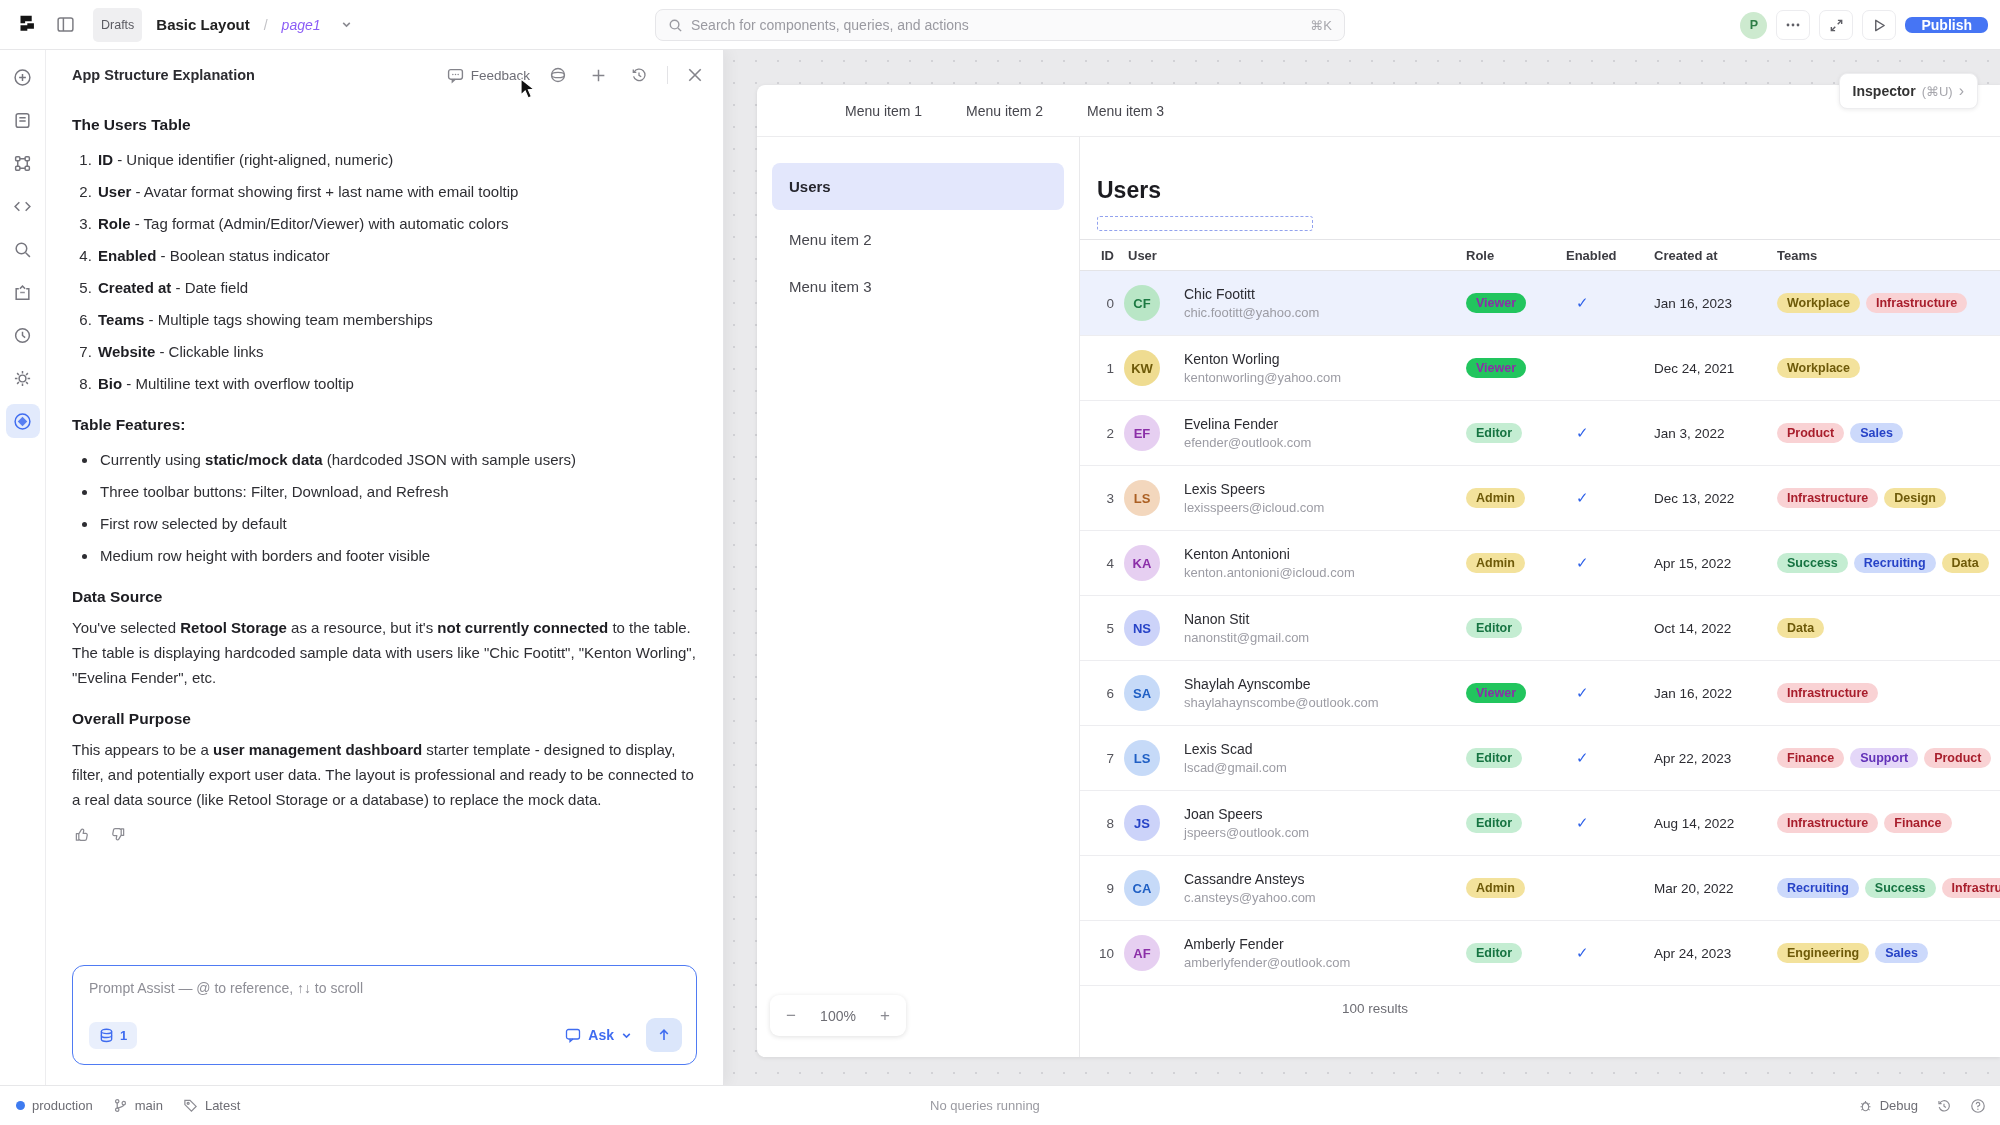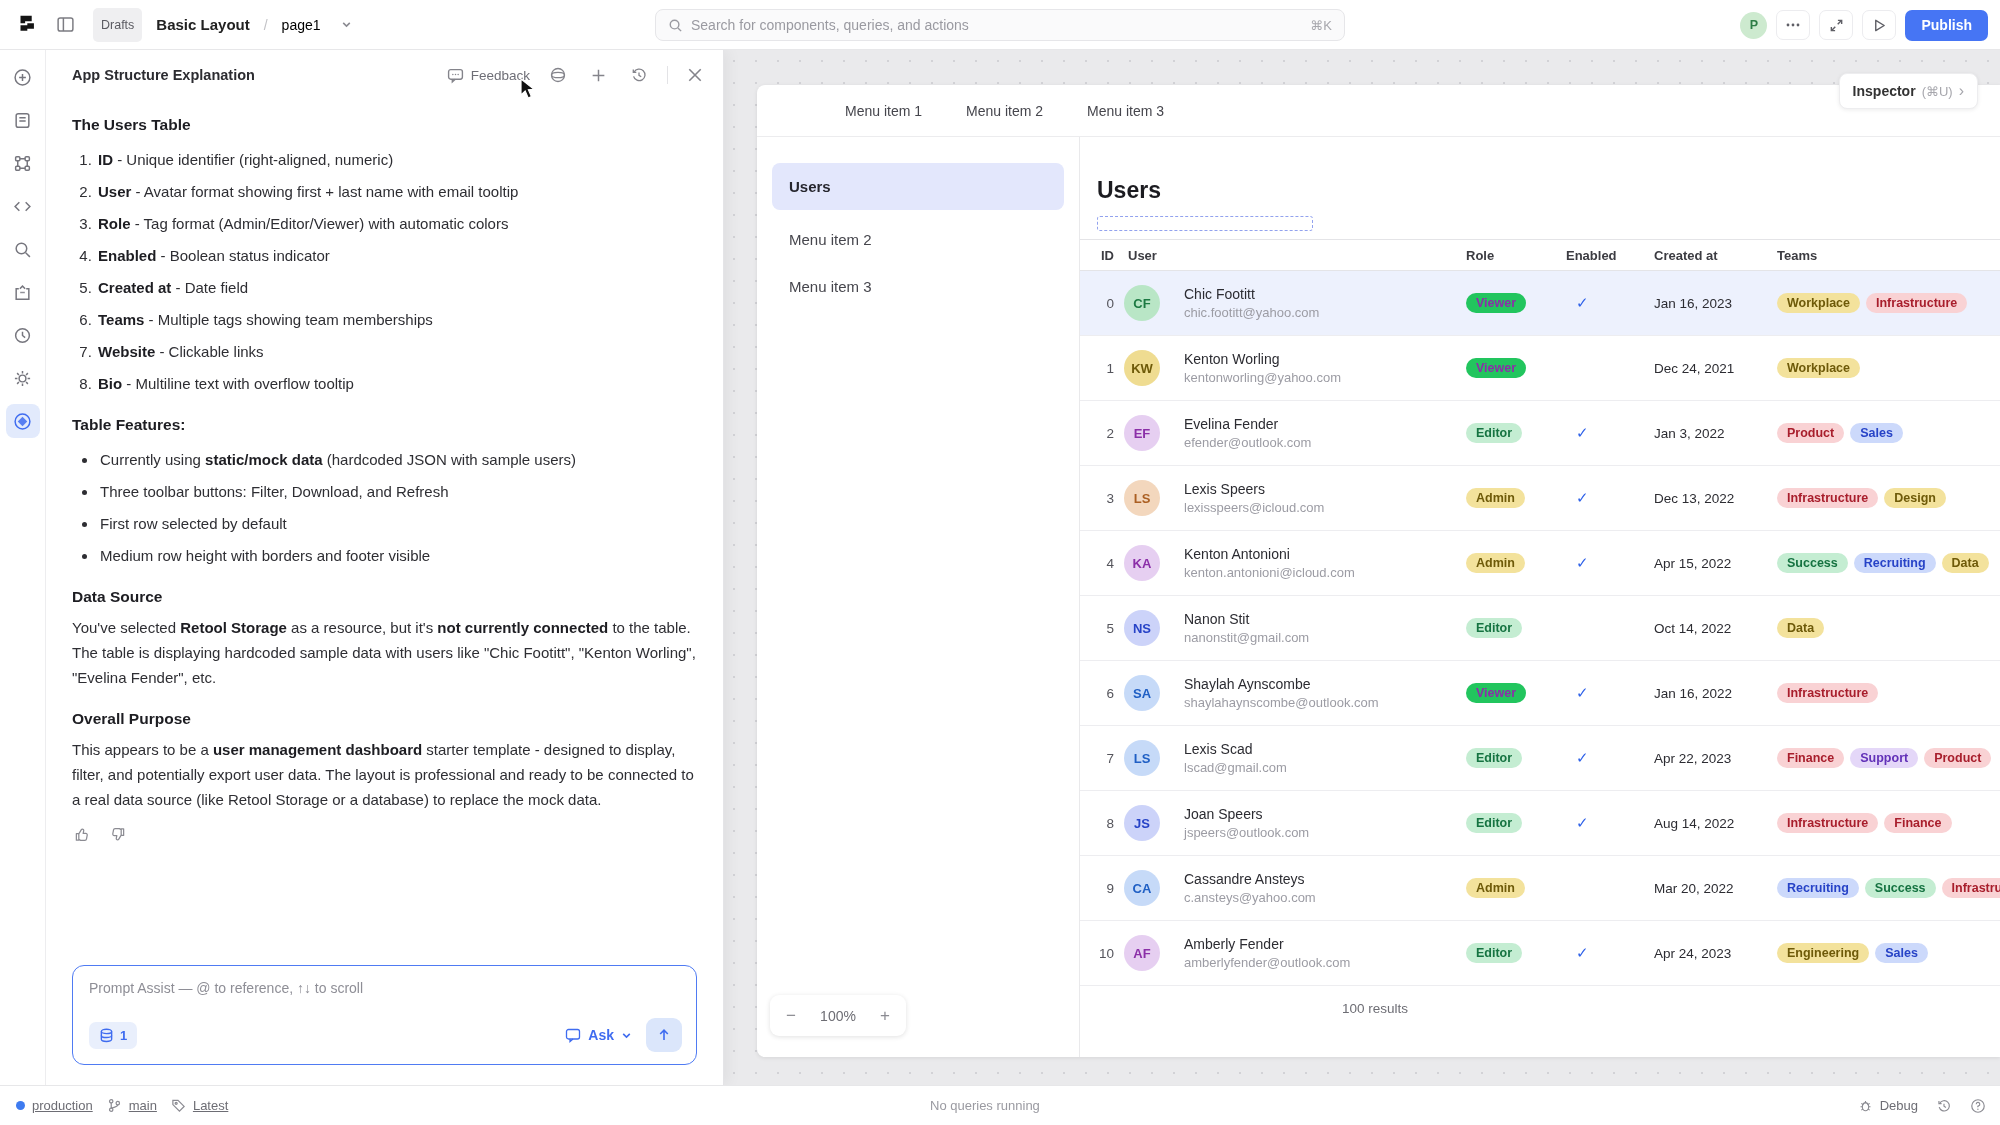--- a/index.html
+++ b/index.html
@@ -10,31 +10,31 @@
   
   .topbar { position:absolute; top:0; left:0; right:0; height:50px; background:#fff;
     border-bottom:1px solid #e7e7e9; display:flex; align-items:center; padding:0 14px; z-index:30; }
   .tb-left { display:flex; align-items:center; gap:14px; }
   .logo { width:24px; height:24px; display:flex; align-items:center; justify-content:center; }
   .iconbtn { background:none; border:none; cursor:pointer; display:flex; align-items:center; justify-content:center;
     color:#7c7c82; padding:4px; border-radius:6px; }
   .badge-drafts { background:#efeff1; color:#5b5b62; font-size:12.5px; padding:10px 8px; border-radius:5px; }
   .app-title { font-size:15px; font-weight:700; color:#222; }
   .crumb-sep { color:#c2c2c6; font-size:14px; }
-  .page-name { color:#000000; font-size:14px; display:flex; align-items:center; gap:20px; }
+  .page-name { color:#8b5cf6; font-size:14px; display:flex; align-items:center; gap:20px;font-style:italic; }
   .searchbox { position:absolute; left:655px; top:9px; width:690px; height:32px; background:#fafafb;
     border:1px solid #e6e6e9; border-radius:8px; display:flex; align-items:center; padding:0 12px; gap:8px; }
   .searchbox .ph { color:#9a9aa1; font-size:14px; flex:1; }
   .searchbox .kbd { color:#a7a7ad; font-size:13px; }
   .tb-right { position:absolute; right:12px; top:0; height:50px; display:flex; align-items:center; gap:9px; }
   .avatar-sm { width:27px; height:27px; border-radius:50%; background:#cdeacf; color:#2e7d46;
     font-size:12.5px; font-weight:700; display:flex; align-items:center; justify-content:center; }
   .tb-btn { width:34px; height:30px; background:#fff; border:1px solid #ececef; border-radius:7px;
     display:flex; align-items:center; justify-content:center; color:#5f5f66; cursor:pointer; }
-  .publish { height:31px; padding:0 16px; background:#4675f4; color:#fff; border:none; border-radius:7px;
+  .publish { height:16px; padding:0 16px; background:#4675f4; color:#fff; border:none; border-radius:7px;
     font-size:14px; font-weight:600; cursor:pointer; }
 
   
   .workspace { position:absolute; top:50px; bottom:40px; left:0; right:0; display:flex; }
 
   .rail { width:46px; background:#fff; border-right:1px solid #ededef; display:flex; flex-direction:column;
     align-items:center; padding-top:10px; gap:9px; z-index:5; }
   .rail-btn { width:34px; height:34px; border:none; background:none; border-radius:8px; display:flex;
     align-items:center; justify-content:center; color:#76767e; cursor:pointer; }
   .rail-btn.active { background:#e2eafc; color:#3f6cf0; }
@@ -126,21 +126,21 @@
   .inspector .kbd { font-size:13px; color:#a7a7ad; }
   .inspector .chev { font-size:16px; color:#a7a7ad; }
   .zoomctl { position:absolute; left:47px; bottom:49px; width:136px; height:41px; background:#fff; border-radius:9px;
     box-shadow:0 1px 5px rgba(0,0,0,.12); display:flex; align-items:center; justify-content:space-between; padding:0 16px; }
   .zoomctl button { background:none; border:none; color:#8b8b92; font-size:17px; cursor:pointer; }
   .zoomctl .zlvl { color:#6d6d74; font-size:14px; }
 
   
   .statusbar { position:absolute; left:0; right:0; bottom:0; height:40px; background:#fff;
     border-top:1px solid #e7e7e9; display:flex; align-items:center; padding:0 16px; font-size:13px; color:#6d6d74; z-index:30; }
-  .sb-left { display:flex; align-items:center; gap:14px;text-decoration:underline; }
+  .sb-left { display:flex; align-items:center; gap:20px; }
   .sb-item { display:flex; align-items:center; gap:7px; background:none; border:none; color:#6d6d74;
     font-size:13px; cursor:pointer; }
   .env-dot { width:9px; height:9px; border-radius:50%; background:#3e7bf0; }
   .sb-center { position:absolute; left:930px; color:#9a9aa1; }
   .sb-right { position:absolute; right:14px; display:flex; align-items:center; gap:18px; }
 
   .cursor { position:absolute; left:520px; top:78px; z-index:99; pointer-events:none; }
   svg { display:block; }
 </style>
 </head>

